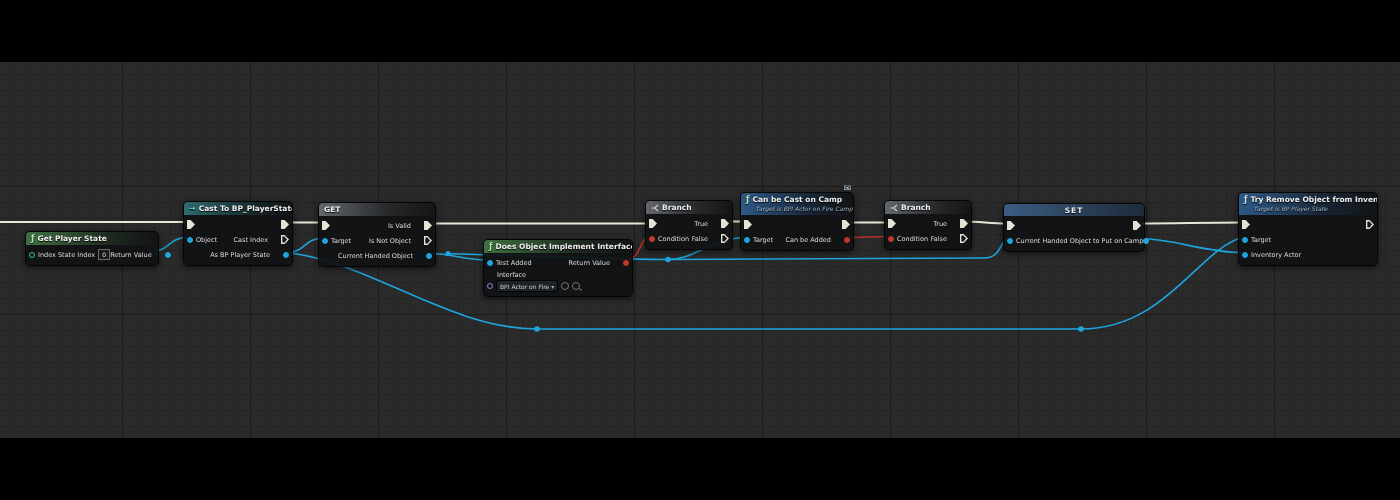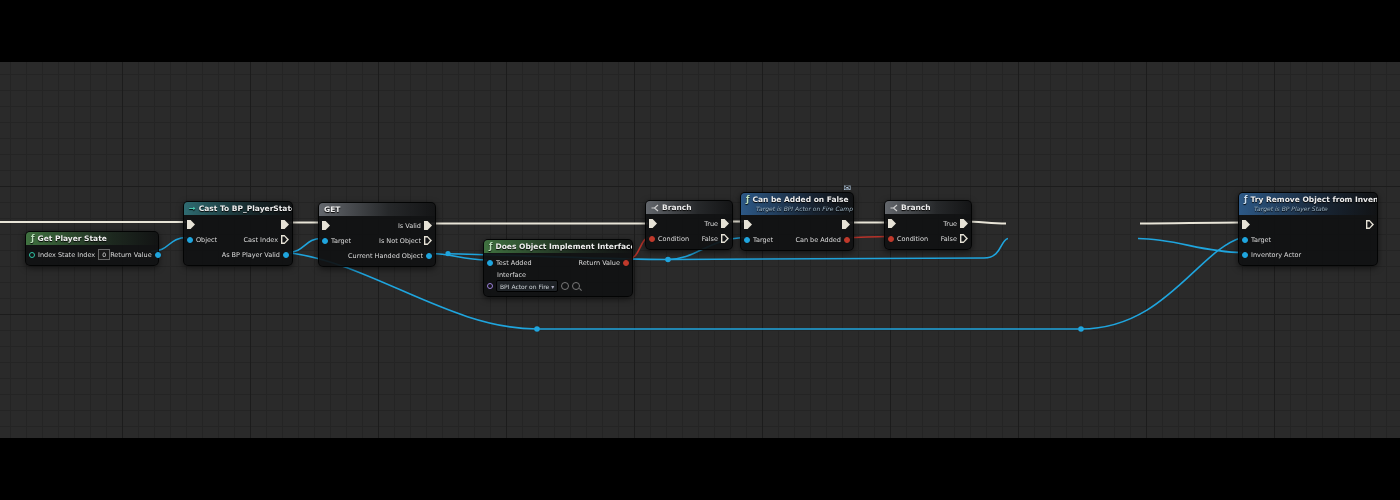--- a/index.html
+++ b/index.html
@@ -25,21 +25,21 @@
   .hdr-blue{background:linear-gradient(90deg,rgba(46,92,140,0.95),rgba(28,48,72,0.55) 65%,rgba(14,18,24,0.15));}
   .hdr-teal{background:linear-gradient(90deg,rgba(48,112,118,0.95),rgba(26,54,58,0.55) 65%,rgba(14,20,22,0.15));}
   .hdr-gray{background:linear-gradient(90deg,rgba(108,112,118,0.9),rgba(58,61,64,0.5) 60%,rgba(28,28,30,0.2));}
   .hdr-var{background:linear-gradient(90deg,rgba(64,100,142,0.9),rgba(38,58,84,0.6));justify-content:center;letter-spacing:1px;}
   .hdr.center{justify-content:flex-start;}
   .rows{padding:2px 0 3px;}
   .row{display:flex;align-items:center;height:15px;padding:0 3px;white-space:nowrap;}
   .row-s{height:9px;}
   .row-dd{height:14px;}
   .pl{display:flex;align-items:center;gap:3px;}
-  .pr{display:flex;align-items:center;gap:3px;margin-left:auto;}
+  .pr{display:flex;align-items:center;gap:13px;margin-left:auto;}
   .plabel{font-size:6.5px;color:#dcdcdc;}
   .pexec{position:relative;display:inline-block;width:8px;height:9px;background:#e6e2d6;
     clip-path:polygon(0 0,45% 0,100% 50%,45% 100%,0 100%);flex:0 0 auto;}
   .pexec.hollow::after{content:"";position:absolute;left:1.4px;top:1.4px;width:4.6px;height:6.2px;
     background:#141517;clip-path:polygon(0 0,45% 0,100% 50%,45% 100%,0 100%);}
   .pdot{display:inline-block;width:6px;height:6px;border-radius:50%;box-sizing:border-box;flex:0 0 auto;}
   .cyan{border:1.5px solid #1fa5de;} .cyan.filled{background:#1fa5de;}
   .red{border:1.5px solid #c0392b;} .red.filled{background:#c0392b;}
   .teal{border:1.5px solid #2ec4a5;}
   .violet{border:1.5px solid #9a7fd8;}
@@ -133,21 +133,21 @@
           <span class="pdot cyan filled"></span>
           <span class="plabel">Object</span>
         </span>
         <span class="pr">
           <span class="plabel">Cast Index</span>
           <span class="pexec hollow"></span>
         </span>
       </div>
       <div class="row">
         <span class="pr">
-          <span class="plabel">As BP Player Valid</span>
+          <span class="plabel">As BP Player State</span>
           <span class="pdot cyan filled"></span>
         </span>
       </div>
     </div>
   </div>
 
   <div class="node" style="left:318px;top:202px;width:116px;">
     <div class="hdr hdr-gray center">
       <span>GET</span>
     </div>
@@ -243,21 +243,21 @@
         </span>
       </div>
     </div>
   </div>
 
   <div class="node" style="left:740px;top:192px;width:112px;">
     <span class="envelope">✉</span>
     <div class="hdr hdr-blue two">
       <span class="tl">
         <span class="fx">ƒ</span>
-        <span>Can be Added on False</span>
+        <span>Can be Cast on Camp</span>
       </span>
       <span class="sub">Target is BPI Actor on Fire Camp</span>
     </div>
     <div class="rows">
       <div class="row">
         <span class="pl">
             <span class="pexec"></span>
           </span>
         <span class="pr">
             <span class="pexec"></span>
@@ -299,20 +299,44 @@
           <span class="plabel">Condition</span>
         </span>
         <span class="pr">
           <span class="plabel">False</span>
           <span class="pexec hollow"></span>
         </span>
       </div>
     </div>
   </div>
 
+  <div class="node" style="left:1003px;top:203px;width:140px;">
+    <div class="hdr hdr-var" style="height:12px;">
+      <span>SET</span>
+    </div>
+    <div class="rows">
+      <div class="row">
+        <span class="pl">
+            <span class="pexec"></span>
+          </span>
+        <span class="pr">
+            <span class="pexec"></span>
+          </span>
+      </div>
+      <div class="row">
+        <span class="pl">
+          <span class="pdot cyan filled"></span>
+          <span class="plabel">Current Handed Object to Put on Camp</span>
+        </span>
+        <span class="pr">
+          <span class="pdot cyan filled"></span>
+        </span>
+      </div>
+    </div>
+  </div>
 
   <div class="node" style="left:1238px;top:192px;width:138px;">
     <div class="hdr hdr-blue two">
       <span class="tl">
         <span class="fxb">ƒ</span>
         <span>Try Remove Object from Inventory</span>
       </span>
       <span class="sub">Target is BP Player State</span>
     </div>
     <div class="rows">

